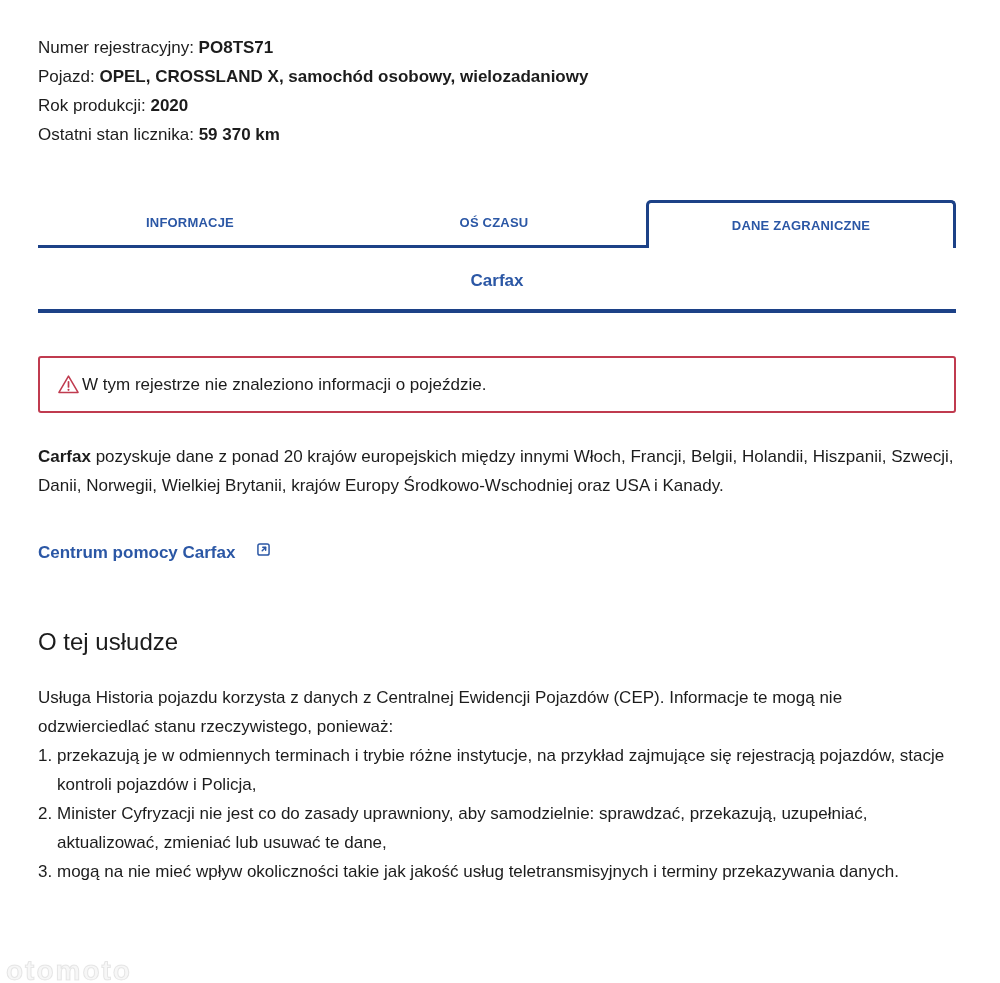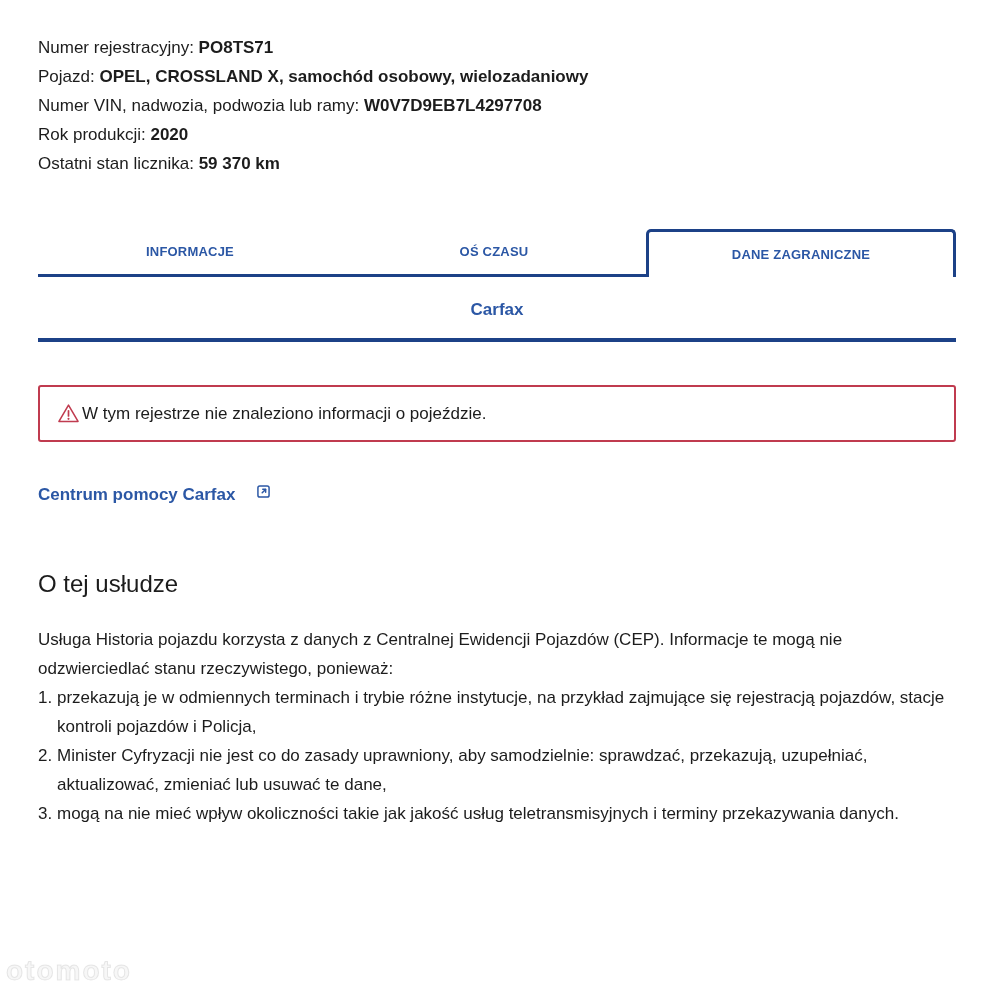--- a/index.html
+++ b/index.html
@@ -80,21 +80,20 @@
 </style>
 </head>
 <body>
 
 <div class="page">
 
   
   <div>
     <p class="info-line"><span>Numer rejestracyjny: </span><strong>PO8TS71</strong></p>
     <p class="info-line"><span>Pojazd: </span><strong>OPEL, CROSSLAND X, samochód osobowy, wielozadaniowy</strong></p>
-    <p class="info-line"><span>Numer VIN, nadwozia, podwozia lub ramy: </span><strong>W0V7D9EB7L4297708</strong></p>
     <p class="info-line"><span>Rok produkcji: </span><strong>2020</strong></p>
     <p class="info-line"><span>Ostatni stan licznika: </span><strong>59 370 km</strong></p>
   </div>
 
   
   <div class="tabs">
     <div class="tab">INFORMACJE</div>
     <div class="tab">OŚ CZASU</div>
     <div class="tab active">DANE ZAGRANICZNE</div>
   </div>
@@ -110,20 +109,21 @@
       <svg width="23" height="21" viewBox="0 0 24 22" fill="none">
         <path d="M12 2.2 L22 19.3 H2 Z" stroke="#c03b4f" stroke-width="1.6" stroke-linejoin="round" fill="none"></path>
         <line x1="12" y1="8.2" x2="12" y2="13.6" stroke="#c03b4f" stroke-width="1.8" stroke-linecap="round"></line>
         <circle cx="12" cy="16.6" r="1.1" fill="#c03b4f"></circle>
       </svg>
     </span>
     <span class="warning-text">W tym rejestrze nie znaleziono informacji o pojeździe.</span>
   </div>
 
   
+  <p class="carfax-para"><strong>Carfax</strong><span> pozyskuje dane z ponad 20 krajów europejskich między innymi Włoch, Francji, Belgii, Holandii, Hiszpanii, Szwecji, Danii, Norwegii, Wielkiej Brytanii, krajów Europy Środkowo-Wschodniej oraz USA i Kanady.</span></p>
 
   
   <a class="help-link">
     <span>Centrum pomocy Carfax</span>
     <span class="ext-icon">
       <svg width="13" height="13" viewBox="0 0 14 14" fill="none">
         <rect x="1" y="1" width="12" height="12" rx="2" stroke="#2b57a5" stroke-width="1.6"></rect>
         <path d="M5.6 8.4 L9.2 4.8" stroke="#2b57a5" stroke-width="1.6" stroke-linecap="round"></path>
         <path d="M6.2 4.7 H9.3 V7.8" stroke="#2b57a5" stroke-width="1.6" stroke-linecap="round" stroke-linejoin="round"></path>
       </svg>

